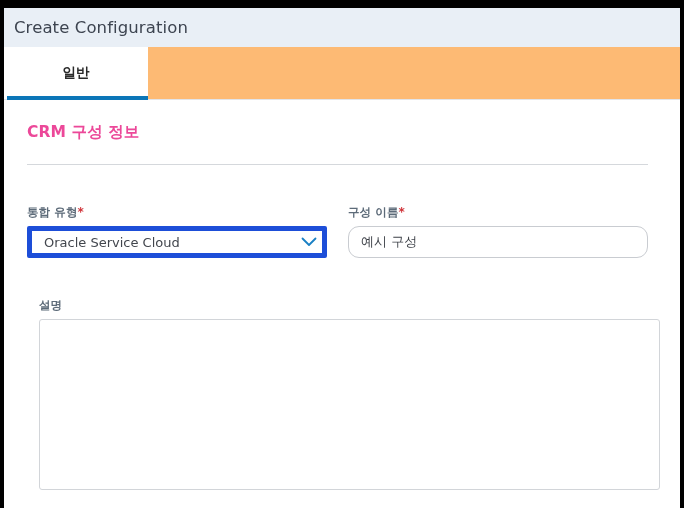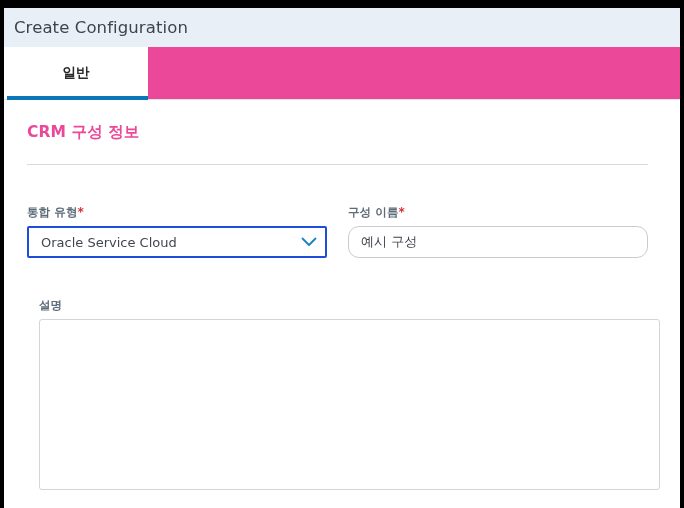--- a/index.html
+++ b/index.html
@@ -37,21 +37,21 @@
   .title-bar .title-text {
     font-size: 16.5px;
     color: #3d4450;
     font-family: "DejaVu Sans", "Liberation Sans", sans-serif;
     letter-spacing: 0.1px;
   }
 
   
   .tab-strip {
     height: 53px;
-    background: #ec4899;
+    background: #fdba74;
     border-bottom: 1px solid #e2e4e8;
     display: flex;
     align-items: stretch;
     position: relative;
     box-sizing: border-box;
   }
   .tab {
     width: 144px;
     display: flex;
     align-items: center;
@@ -130,21 +130,21 @@
 
   
   .select-wrap {
     position: relative;
     height: 32px;
   }
   .select-box {
     width: 100%;
     height: 32px;
     box-sizing: border-box;
-    border: 2px solid #1d4ed8;
+    border: 5px solid #1d4ed8;
     background: #ffffff;
     border-radius: 2px;
     display: flex;
     align-items: center;
     padding-left: 12px;
     font-size: 13px;
     color: #42464d;
     cursor: pointer;
   }
   .chevron {

